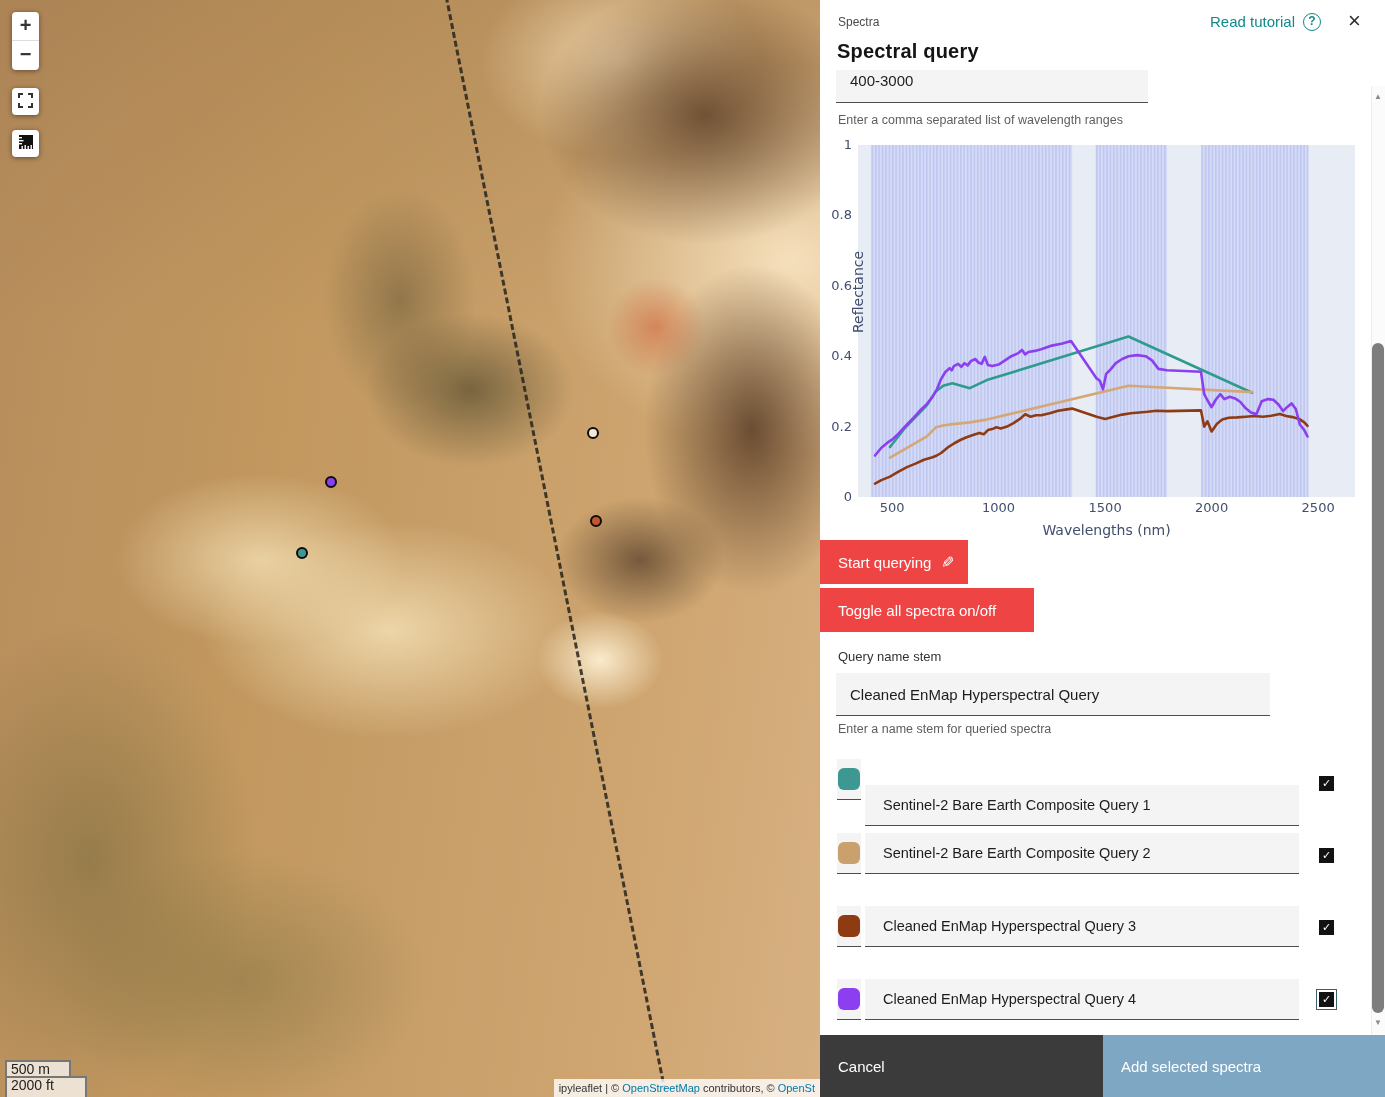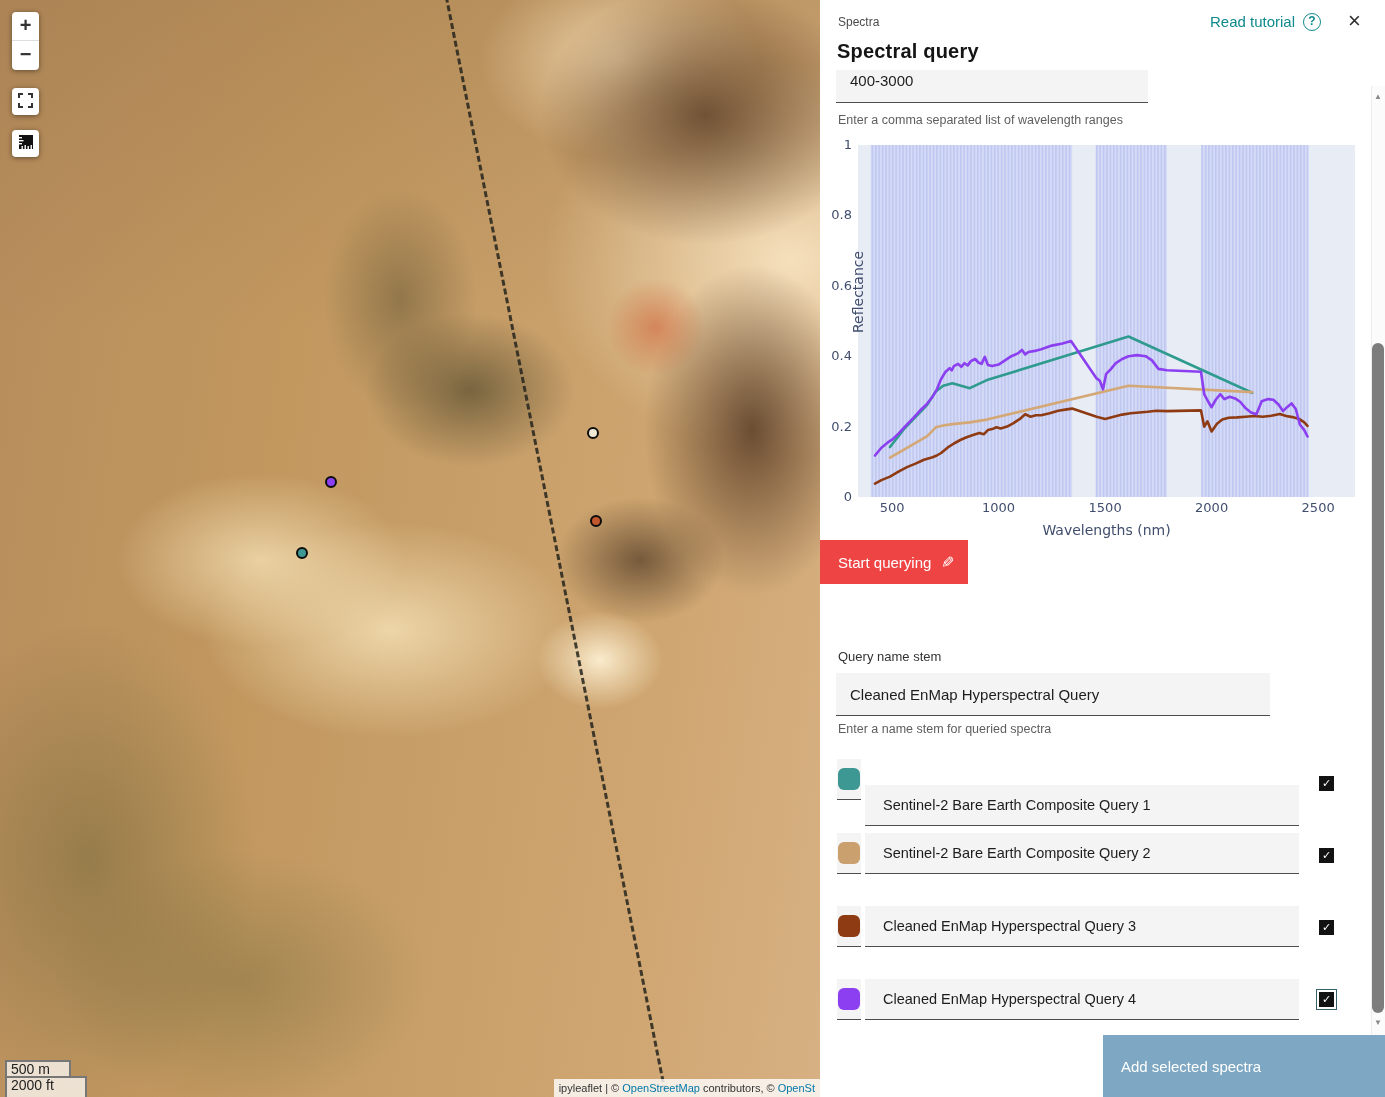--- a/index.html
+++ b/index.html
@@ -219,20 +219,23 @@
       <div class="xtick" style="left: 361.631px;">2000</div>
       <div class="xtick" style="left: 468.146px;">2500</div>
     </div>
   <div id="x-title" class="abs">Wavelengths (nm)</div>
   <div id="y-title" class="abs">Reflectance</div>
 
   <button id="start-btn" class="graybtn">
       <span>Start querying</span>
       <span id="pencil-icon">✎</span>
     </button>
+  <button id="toggle-btn" class="graybtn">
+      <span>Toggle all spectra on/off</span>
+    </button>
 
   <div id="qname-label" class="abs">Query name stem</div>
   <input id="qname-input" class="field" value="Cleaned EnMap Hyperspectral Query" style="">
   <div id="qname-helper" class="abs helper">Enter a name stem for queried spectra</div>
 
   <div>
     <div class="srow-swatchbox" style="top:759px">
         <div class="srow-swatch" style="background: rgb(61, 151, 146);"></div>
       </div>
     <input class="field srow-name" style="top: 785px;" value="Sentinel-2 Bare Earth Composite Query 1">
@@ -258,16 +261,19 @@
       </div>
     <input class="field srow-name" style="top: 979px;" value="Cleaned EnMap Hyperspectral Query 4">
     <div class="cb focused" style="top:992px">✓</div>
   </div>
 
   <div id="pscroll-track" class="abs"></div>
   <div id="scroll-up" class="scroll-arrow">▲</div>
   <div id="pscroll-thumb" class="abs"></div>
   <div id="scroll-down" class="scroll-arrow">▼</div>
 
+  <div id="footer-cancel">
+      <span>Cancel</span>
+    </div>
   <div id="footer-add">
       <span>Add selected spectra</span>
     </div>
 </div>
 
 </body></html>

